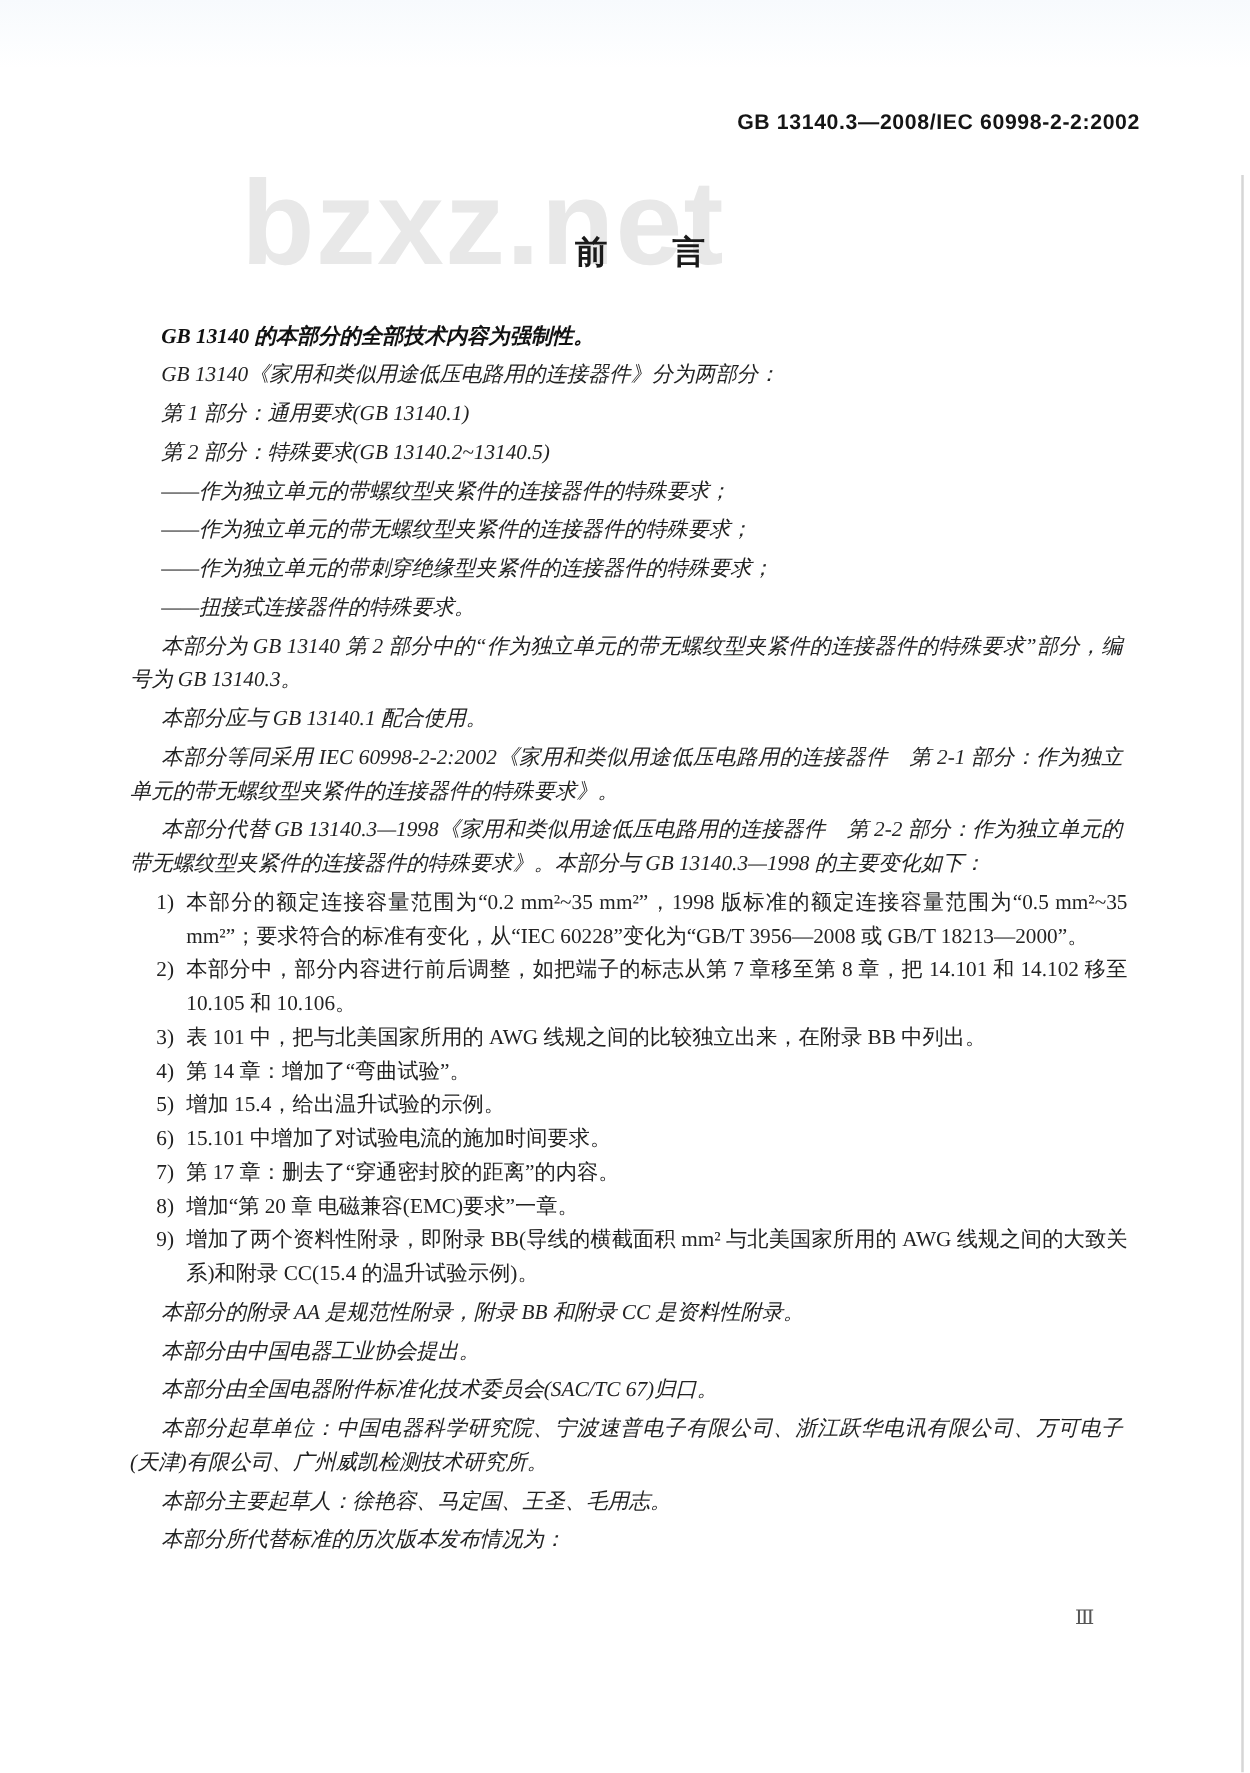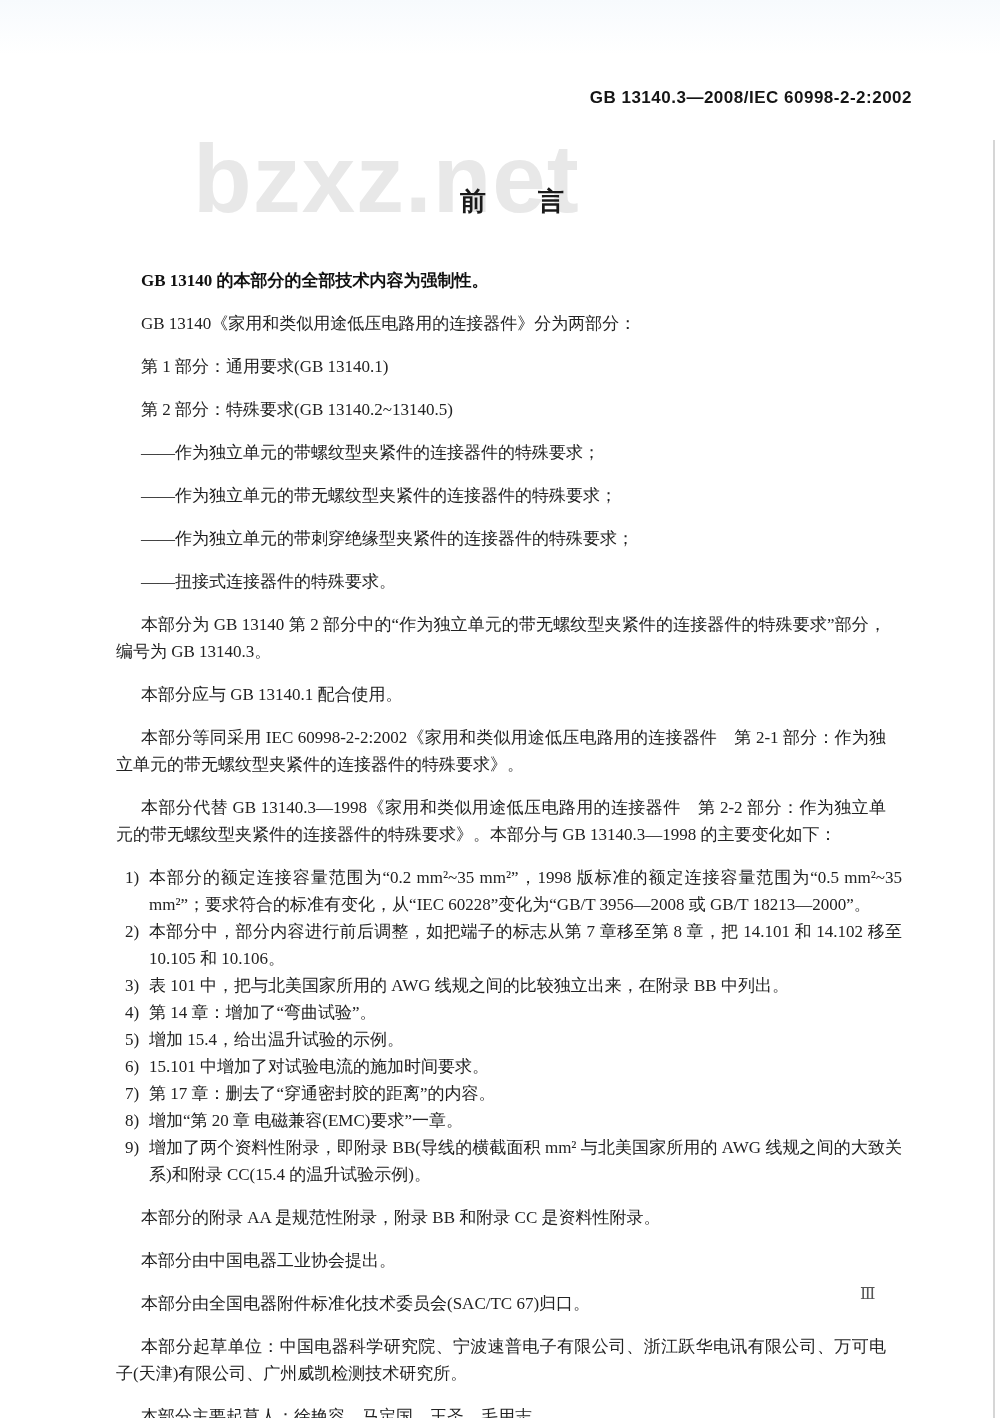--- a/index.html
+++ b/index.html
@@ -68,22 +68,23 @@
     position: absolute;
     top: 251px;
     left: 100px;
     width: 802px;
     font-size: 17px;
     line-height: 27px;
     text-align: justify;
     z-index: 1;
   }
   .para {
-    margin: 16px;
+    margin: 4px;
     text-indent: 25px;
+    font-style: italic;
   }
   .para.bold {
     font-weight: bold;
     color: #111111;
   }
   .item {
     display: flex;
     align-items: flex-start;
   }
   .item .num {

